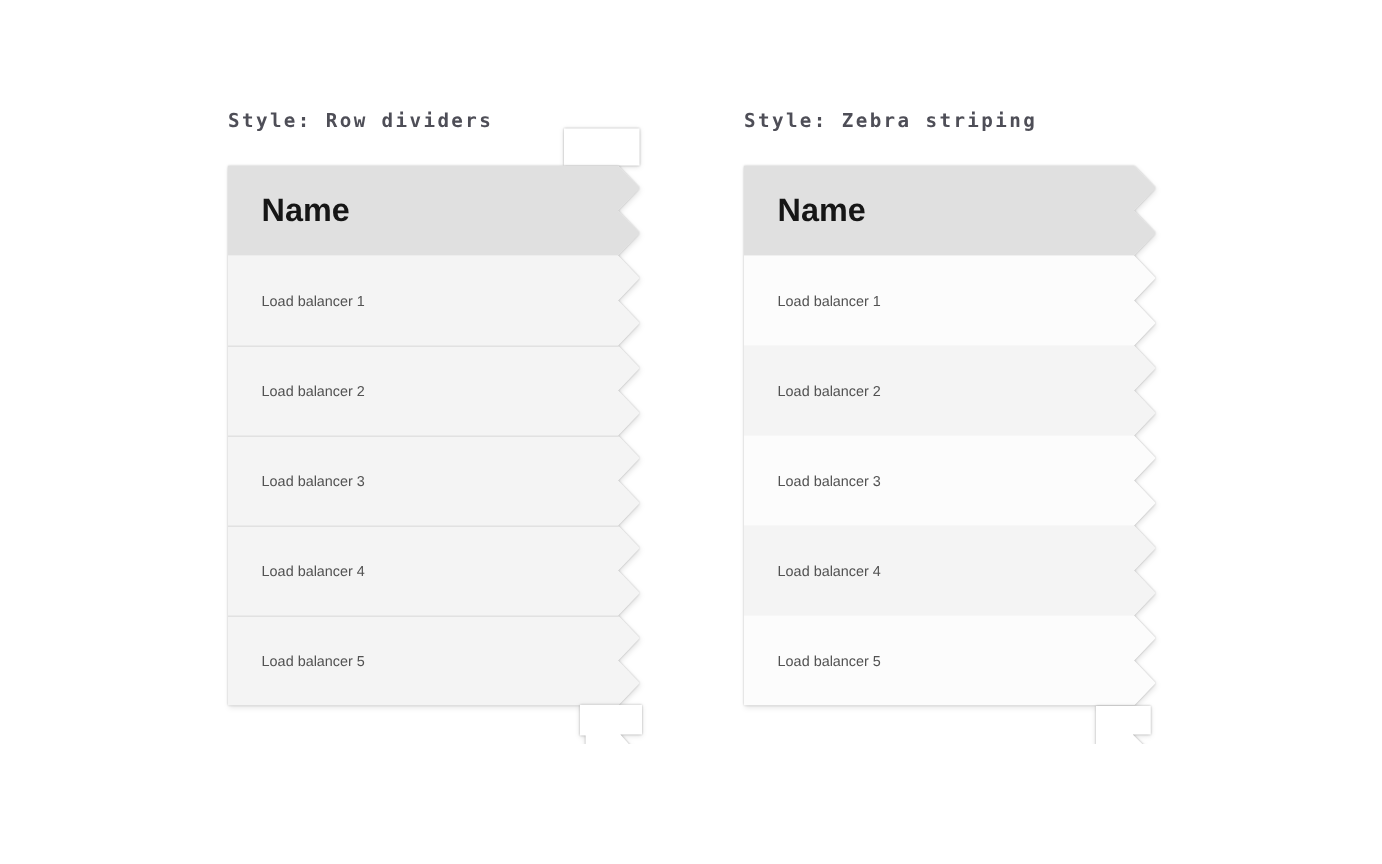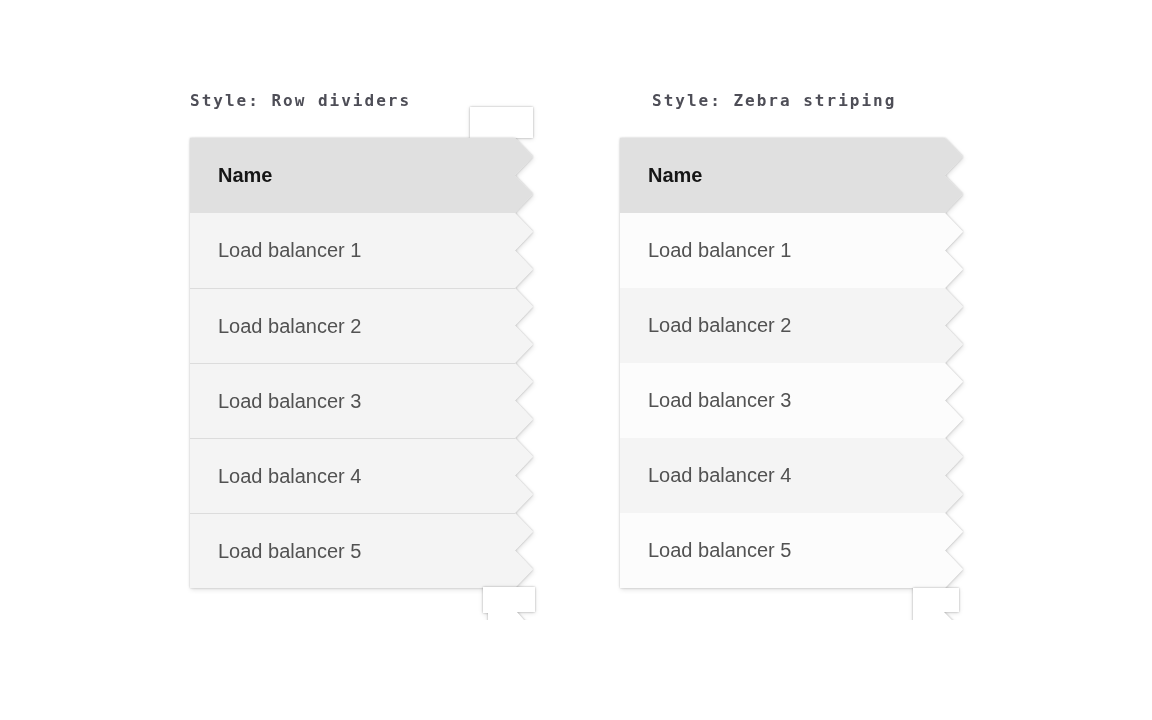--- a/index.html
+++ b/index.html
@@ -20,21 +20,21 @@
     top: 91px;
     font-family: "DejaVu Sans Mono", "Liberation Mono", monospace;
     font-weight: 700;
     font-size: 16px;
     line-height: 20px;
     letter-spacing: 2px;
     color: var(--title_text, #4e4e57);
     white-space: nowrap;
   }
   #title-1 { left: 190px; }
-  #title-2 { left: 652px; }
+  #title-2 { left: 620px; }
 
   .table-wrap {
     position: absolute;
     top: 138px;
     width: 343px;
     height: 450px;
     filter: drop-shadow(0 0 1px rgba(0,0,0,0.22)) drop-shadow(1px 2px 2px rgba(0,0,0,0.10));
   }
   #table-1 { left: 190px; }
   #table-2 { left: 620px; }
@@ -65,26 +65,26 @@
     height: 75px;
     box-sizing: border-box;
     display: flex;
     align-items: center;
     padding-left: 28px;
   }
   .thead {
     background: var(--header_bg, #e0e0e0);
   }
   .header-text {
-    font-size: 20px;
+    font-size: 27px;
     font-weight: 700;
     color: var(--header_text, #161616);
   }
   .cell-text {
-    font-size: 20px;
+    font-size: 12px;
     color: var(--row_text, #525252);
   }
   .divided .trow { background: var(--row_bg, #f4f4f4); }
   .divided .trow + .trow { border-top: 1px solid var(--divider, #dcdcdc); }
   .zebra .trow.odd  { background: var(--zebra_primary_bg, #fcfcfc); }
   .zebra .trow.even { background: var(--zebra_alt_bg, #f4f4f4); }
 
   .fragment {
     position: absolute;
     filter: drop-shadow(0 0 1px rgba(0,0,0,0.28)) drop-shadow(0 1px 2px rgba(0,0,0,0.12));

